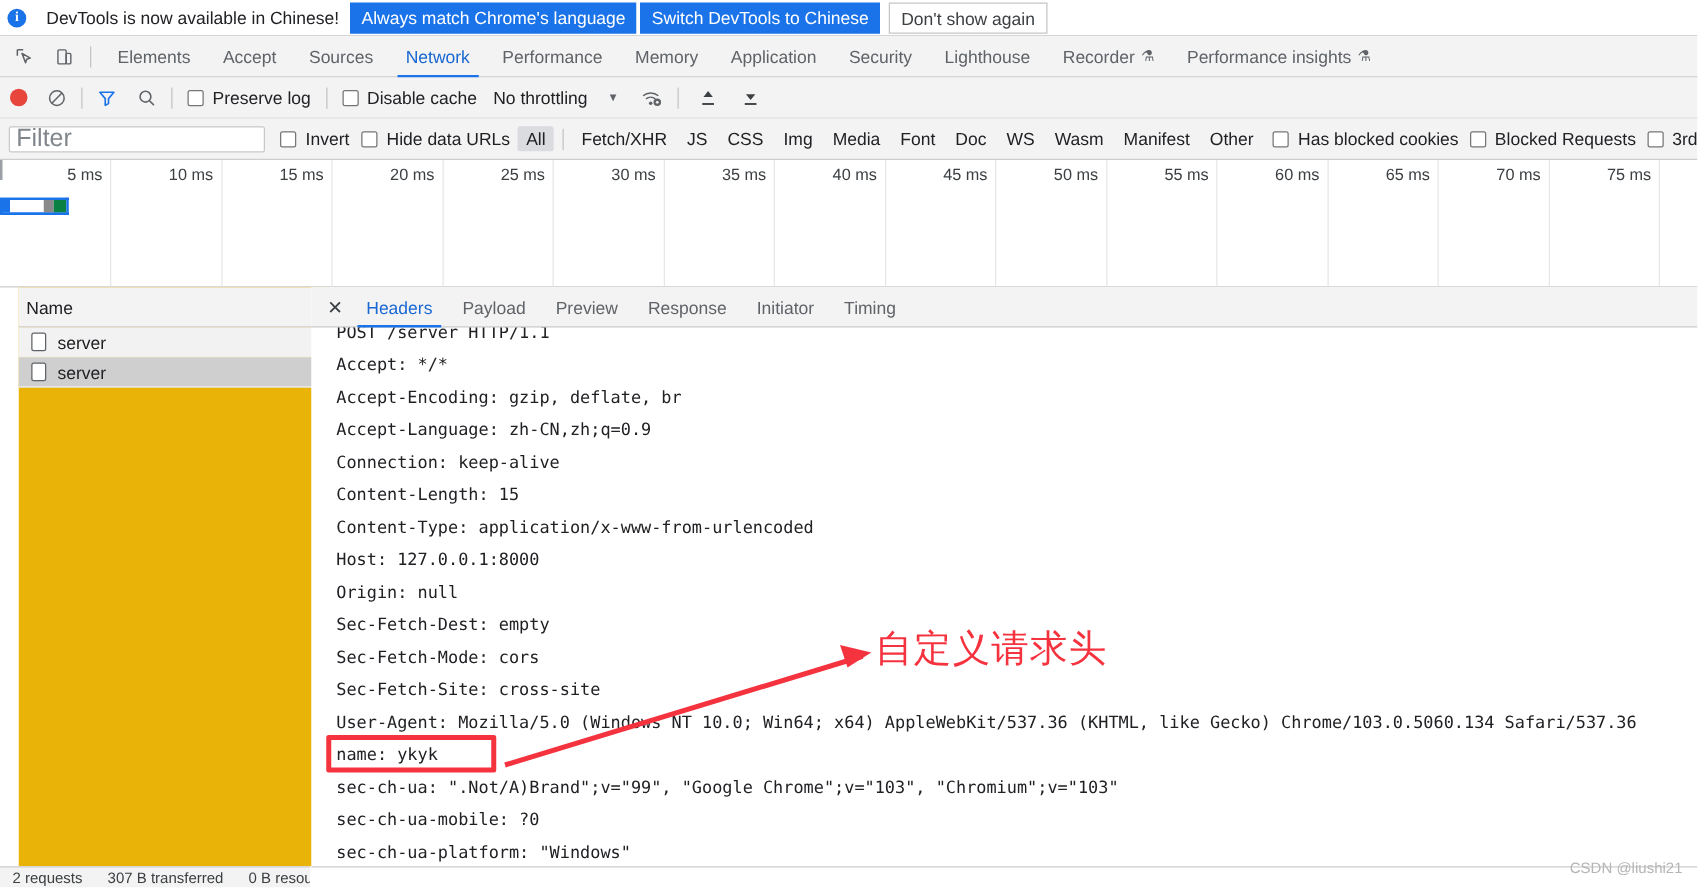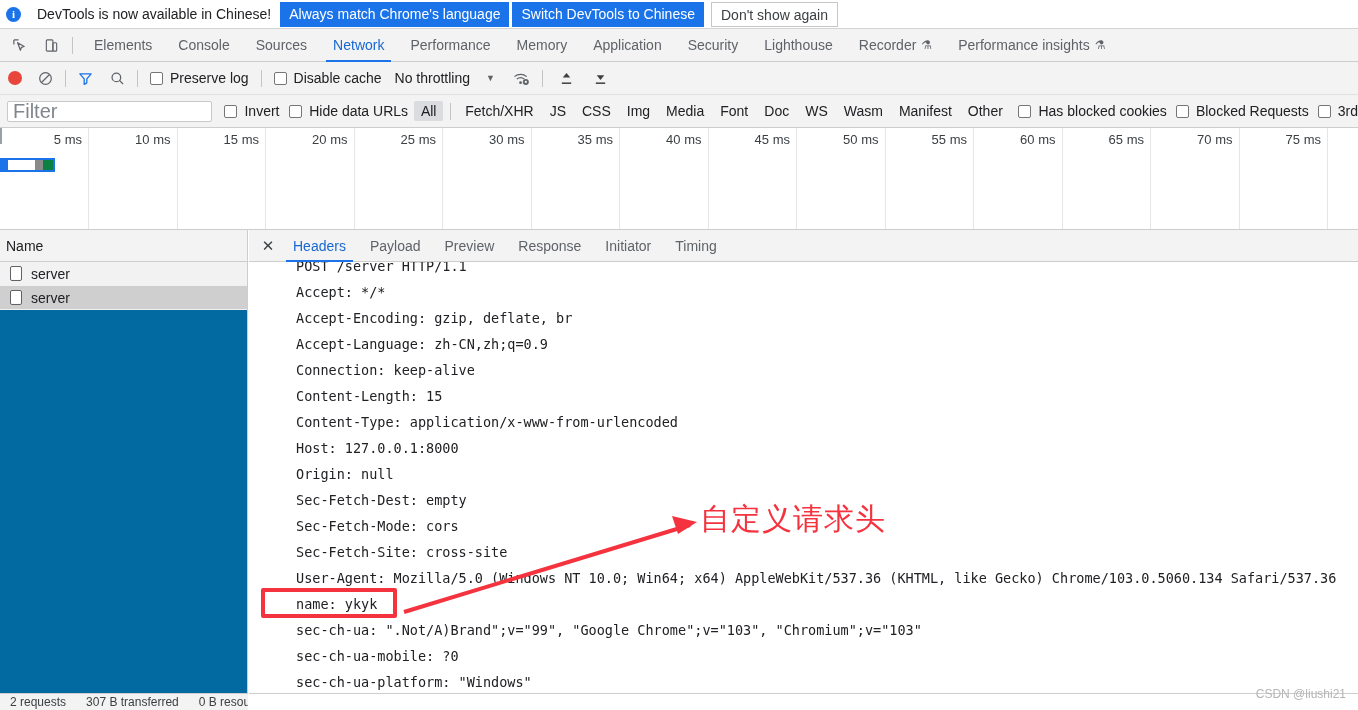--- a/index.html
+++ b/index.html
@@ -111,22 +111,22 @@
     position:absolute; top:4px; font-size:13px; color:#3c4043;
     transform:translateX(-100%); padding-right:6px; white-space:nowrap;text-align:right;
   }
   .tick-first { position:absolute; left:0; top:0; width:2px; height:16px; background:#9aa0a6; }
   .wf-bar {
     position:absolute; left:1px; top:160px;
   }
 
   
   .list-pane {
-    position:absolute; left:0; top:230px; width:248px; height:463px;
-    background:#0369a1; border-right:1px solid #cdcdcd;
+    position:absolute; left:15px; top:230px; width:248px; height:463px;
+    background:#eab308; border-right:1px solid #cdcdcd;
   }
   .list-header {
     height:32px; background:#f3f3f3; border-bottom:1px solid #cdcdcd;
     display:flex; align-items:center; padding-left:6px;
     font-size:14px; color:#202124;
   }
   .req-row {
     height:24px; display:flex; align-items:center; gap:9px;
     padding-left:10px; font-size:14px; color:#202124; cursor:pointer;
     border-bottom:1px solid #f0f0f0;
@@ -157,21 +157,21 @@
     font-size:14px; color:#5f6368; cursor:pointer; white-space:nowrap;
   }
   .dtab.active { color:#1967d2; }
   .dtab.active::after {
     content:""; position:absolute; left:5px; right:5px; bottom:0;
     height:2px; background:#1a73e8;
   }
   .headers-body {
     position:relative; height:431px; overflow:hidden;
     font-family:"DejaVu Sans Mono", monospace;
-    font-size:13.5px; color:#202124; padding-left:47px; padding-top:0px;
+    font-size:13.5px; color:#202124; padding-left:20px; padding-top:0px;
   }
   .hline { height:26px; line-height:26px; white-space:nowrap; }
   .hline.clipped-top { margin-top:-9px; }
 
   
   .anno-layer { position:absolute; left:0; top:0; width:1358px; height:710px; pointer-events:none; }
   .anno-text {
     position:absolute; left:700px; top:499px; font-size:30px; color:#f5333f;
     font-family:"DejaVu Sans", sans-serif; white-space:nowrap; letter-spacing:1px;
   }
@@ -223,21 +223,21 @@
       <svg width="15" height="15" viewBox="0 0 16 16">
         <rect x="2.5" y="2" width="7" height="12" rx="1" fill="none" stroke="#5f6368" stroke-width="1.2"></rect>
         <rect x="9.5" y="5" width="4" height="9" rx="1" fill="none" stroke="#5f6368" stroke-width="1.2"></rect>
       </svg>
     </div>
     <div class="tab-sep"></div>
     <div class="tab">
         <span>Elements</span>
       </div>
     <div class="tab">
-        <span>Console</span>
+        <span>Accept</span>
       </div>
     <div class="tab">
         <span>Sources</span>
       </div>
     <div class="tab active">
         <span>Network</span>
       </div>
     <div class="tab">
         <span>Performance</span>
       </div>

